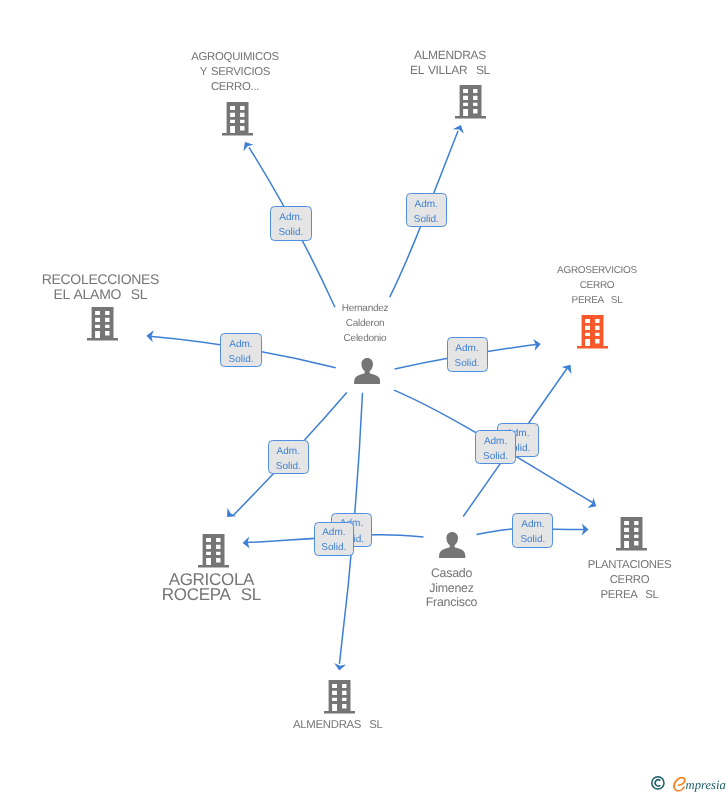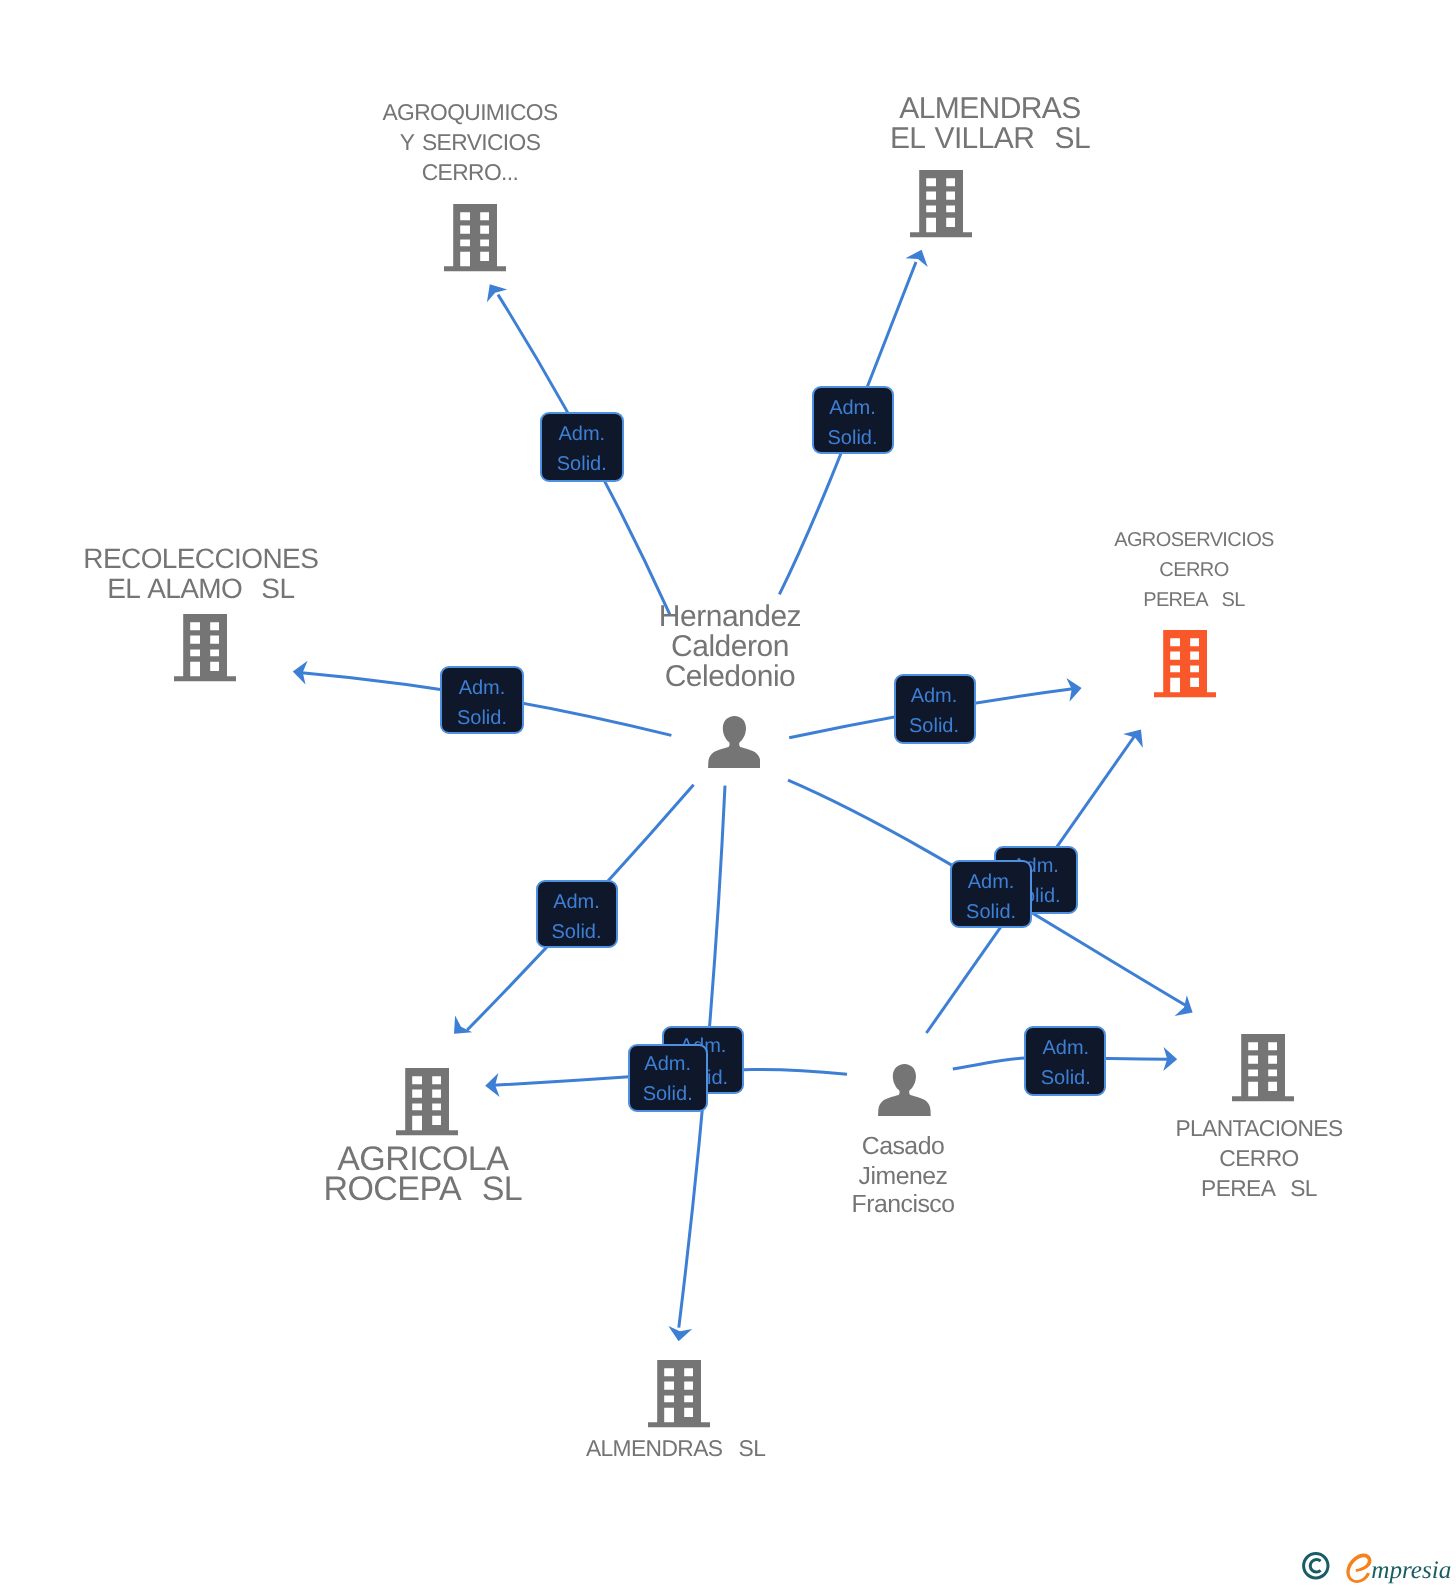--- a/index.html
+++ b/index.html
@@ -7,21 +7,21 @@
   body{width:728px;height:795px;position:relative;overflow:hidden;
        font-family:"Liberation Sans",sans-serif;
        -webkit-font-smoothing:antialiased;text-rendering:geometricPrecision;}
   #stage{position:absolute;left:0;top:0;width:728px;height:580px;background:#fff;}
   svg.layer{position:absolute;left:0;top:0;width:728px;height:795px;overflow:visible;}
   .node-label{position:absolute;text-align:center;color:#757575;white-space:pre;
        transform:translateX(-50%);line-height:14.9px;}
   .node-label.company{font-size:11.4px;letter-spacing:-0.3px;word-spacing:1.2px;}
   .node-label.person{font-size:12.4px;letter-spacing:-0.25px;}
   .edge-label{position:absolute;border:1.3px solid #5090e0;border-radius:4.5px;
-       background:#0f172a;color:#3d7fd4;font-size:10px;line-height:15.2px;
+       background:#e5e5e5;color:#3d7fd4;font-size:10px;line-height:15.2px;
        text-align:center;box-sizing:border-box;white-space:pre;
        display:flex;flex-direction:column;justify-content:center;padding-top:3px;}
   .node-icon{position:absolute;}
   #footer{position:absolute;display:flex;align-items:baseline;}
 </style>
 </head>
 <body>
 
 <div id="stage">
   <svg class="layer" id="wires" viewBox="0 0 728 795" xmlns="http://www.w3.org/2000/svg">
@@ -69,37 +69,37 @@
   <div id="nodes">
       <div class="node-icon" style="left: 221.8px; top: 102.3px;"><svg viewBox="0 0 31 33.6" width="31" height="33.6">
           <path fill-rule="evenodd" d="M4.6,0 H26.5 V31.1 H31 V33.6 H0 V31.1 H4.6 Z M8.1,4.1 h4.9 v4.0 h-4.9 Z   M18.1,4.1 h4.4 v4.0 h-4.4 Z M8.1,10.7 h4.9 v4.2 h-4.9 Z  M18.1,10.7 h4.4 v4.2 h-4.4 Z M8.1,17.7 h4.9 v3.4 h-4.9 Z  M18.1,17.7 h4.4 v3.4 h-4.4 Z M8.1,23.9 h4.9 v7.2 h-4.9 Z  M18.1,23.9 h4.4 v4.6 h-4.4 Z" fill="#757575"></path>
         </svg></div>
       <div class="node-label company" style="left: 235px; top: 49.8px; font-size: 11.4px;">AGROQUIMICOS
 Y SERVICIOS
 CERRO...</div>
       <div class="node-icon" style="left: 454.9px; top: 85.4px;"><svg viewBox="0 0 31 33.6" width="31" height="33.6">
           <path fill-rule="evenodd" d="M4.6,0 H26.5 V31.1 H31 V33.6 H0 V31.1 H4.6 Z M8.1,4.1 h4.9 v4.0 h-4.9 Z   M18.1,4.1 h4.4 v4.0 h-4.4 Z M8.1,10.7 h4.9 v4.2 h-4.9 Z  M18.1,10.7 h4.4 v4.2 h-4.4 Z M8.1,17.7 h4.9 v3.4 h-4.9 Z  M18.1,17.7 h4.4 v3.4 h-4.4 Z M8.1,23.9 h4.9 v7.2 h-4.9 Z  M18.1,23.9 h4.4 v4.6 h-4.4 Z" fill="#757575"></path>
         </svg></div>
-      <div class="node-label company" style="left: 495px; top: 48.4px; font-size: 15px;">ALMENDRAS
+      <div class="node-label company" style="left: 450px; top: 48.4px; font-size: 12px;">ALMENDRAS
 EL VILLAR  SL</div>
       <div class="node-icon" style="left: 86.8px; top: 307.3px;"><svg viewBox="0 0 31 33.6" width="31" height="33.6">
           <path fill-rule="evenodd" d="M4.6,0 H26.5 V31.1 H31 V33.6 H0 V31.1 H4.6 Z M8.1,4.1 h4.9 v4.0 h-4.9 Z   M18.1,4.1 h4.4 v4.0 h-4.4 Z M8.1,10.7 h4.9 v4.2 h-4.9 Z  M18.1,10.7 h4.4 v4.2 h-4.4 Z M8.1,17.7 h4.9 v3.4 h-4.9 Z  M18.1,17.7 h4.4 v3.4 h-4.4 Z M8.1,23.9 h4.9 v7.2 h-4.9 Z  M18.1,23.9 h4.4 v4.6 h-4.4 Z" fill="#757575"></path>
         </svg></div>
       <div class="node-label company" style="left: 100.4px; top: 271.7px; font-size: 14px;">RECOLECCIONES
 EL ALAMO  SL</div>
       <div class="node-icon" style="left: 576.5px; top: 315.4px;"><svg viewBox="0 0 31 33.6" width="31" height="33.6">
           <path fill-rule="evenodd" d="M4.6,0 H26.5 V31.1 H31 V33.6 H0 V31.1 H4.6 Z M8.1,4.1 h4.9 v4.0 h-4.9 Z   M18.1,4.1 h4.4 v4.0 h-4.4 Z M8.1,10.7 h4.9 v4.2 h-4.9 Z  M18.1,10.7 h4.4 v4.2 h-4.4 Z M8.1,17.7 h4.9 v3.4 h-4.9 Z  M18.1,17.7 h4.4 v3.4 h-4.4 Z M8.1,23.9 h4.9 v7.2 h-4.9 Z  M18.1,23.9 h4.4 v4.6 h-4.4 Z" fill="#f9592a"></path>
         </svg></div>
       <div class="node-label company" style="left: 597px; top: 263.7px; font-size: 10px;">AGROSERVICIOS
 CERRO
 PEREA  SL</div>
       <div class="node-icon" style="left: 353.5px; top: 357.9px;"><svg viewBox="0 0 26.4 26.2" width="26.4" height="26.2">
           <path d="M13.25,0 C10.0,0 7.4,2.5 7.4,6.0 C7.4,9.1 8.9,12.0 10.6,13.1 C10.95,13.95 10.85,14.95 10.3,15.5 C7.6,16.3 4.2,17.1 2.5,18.4 C0.95,19.6 0.25,21.4 0.15,23.1 L0,26.2 L26.4,26.2 L26.25,23.1 C26.15,21.4 25.45,19.6 23.9,18.4 C22.2,17.1 18.8,16.3 16.1,15.5 C15.55,14.95 15.45,13.95 15.8,13.1 C17.5,12.0 19.0,9.1 19.0,6.0 C19.0,2.5 16.5,0 13.25,0 Z" fill="#757575"></path>
         </svg></div>
-      <div class="node-label person" style="left: 365px; top: 301.7px; font-size: 15px;">Hernandez
+      <div class="node-label person" style="left: 365px; top: 301.7px; font-size: 10px;">Hernandez
 Calderon
 Celedonio</div>
       <div class="node-icon" style="left: 197.5px; top: 534px;"><svg viewBox="0 0 31 33.6" width="31" height="33.6">
           <path fill-rule="evenodd" d="M4.6,0 H26.5 V31.1 H31 V33.6 H0 V31.1 H4.6 Z M8.1,4.1 h4.9 v4.0 h-4.9 Z   M18.1,4.1 h4.4 v4.0 h-4.4 Z M8.1,10.7 h4.9 v4.2 h-4.9 Z  M18.1,10.7 h4.4 v4.2 h-4.4 Z M8.1,17.7 h4.9 v3.4 h-4.9 Z  M18.1,17.7 h4.4 v3.4 h-4.4 Z M8.1,23.9 h4.9 v7.2 h-4.9 Z  M18.1,23.9 h4.4 v4.6 h-4.4 Z" fill="#757575"></path>
         </svg></div>
       <div class="node-label company" style="left: 211.4px; top: 573px; font-size: 17px;">AGRICOLA
 ROCEPA  SL</div>
       <div class="node-icon" style="left: 439.3px; top: 531.9px;"><svg viewBox="0 0 26.4 26.2" width="26.4" height="26.2">
           <path d="M13.25,0 C10.0,0 7.4,2.5 7.4,6.0 C7.4,9.1 8.9,12.0 10.6,13.1 C10.95,13.95 10.85,14.95 10.3,15.5 C7.6,16.3 4.2,17.1 2.5,18.4 C0.95,19.6 0.25,21.4 0.15,23.1 L0,26.2 L26.4,26.2 L26.25,23.1 C26.15,21.4 25.45,19.6 23.9,18.4 C22.2,17.1 18.8,16.3 16.1,15.5 C15.55,14.95 15.45,13.95 15.8,13.1 C17.5,12.0 19.0,9.1 19.0,6.0 C19.0,2.5 16.5,0 13.25,0 Z" fill="#757575"></path>
         </svg></div>

